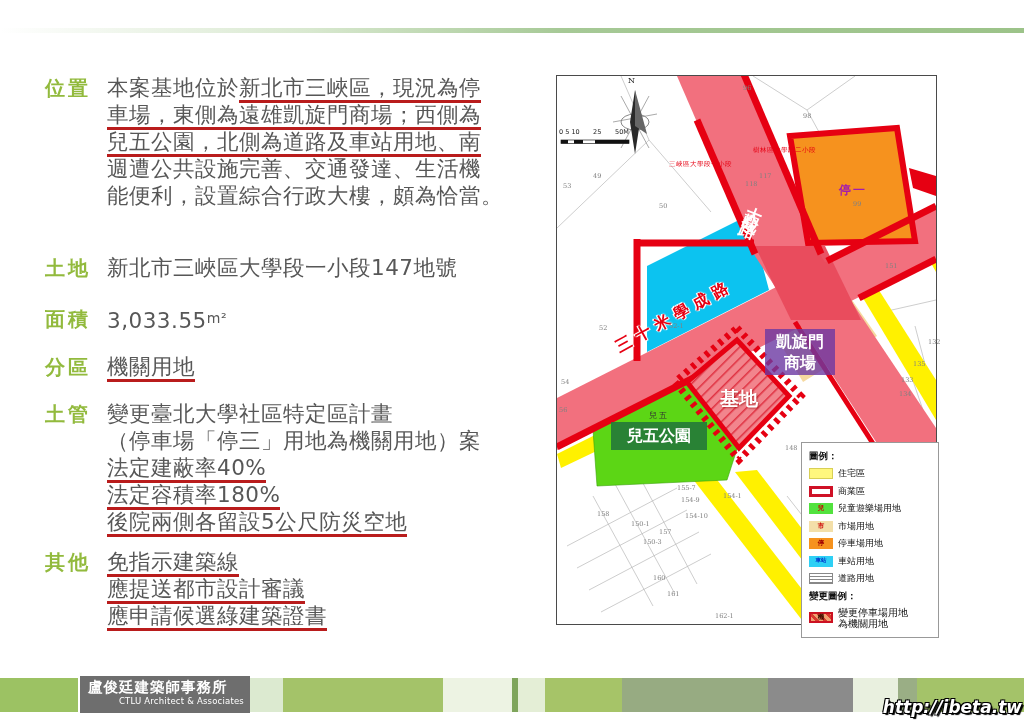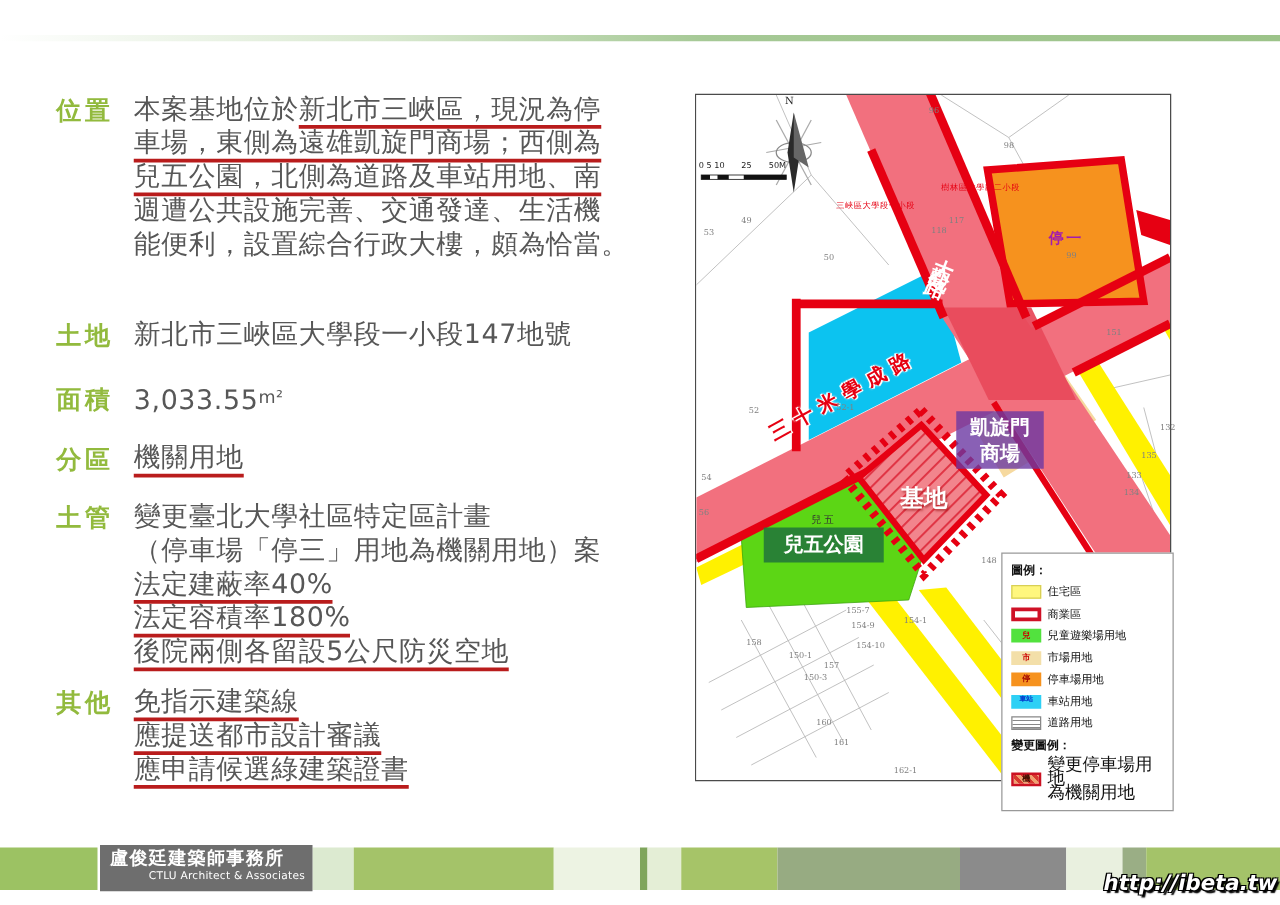--- a/index.html
+++ b/index.html
@@ -48,21 +48,21 @@
   .sw{width:24px;height:11px;margin-right:5px;flex:none;box-sizing:border-box;
       display:flex;align-items:center;justify-content:center;font-size:6.5px;line-height:1;font-weight:bold}
   .sw-res{background:#fff77e;border:1px solid #d8cf55}
   .sw-com{background:#fff;border:3px solid #cf1126}
   .sw-child{background:#52e23e;color:#cc0000}
   .sw-market{background:#f3dfa9;color:#cc0000}
   .sw-parking{background:#f6921e;color:#a00000}
   .sw-station{background:#2ed0f5;color:#0033cc;font-size:5.5px}
   .sw-road{background:repeating-linear-gradient(180deg,#fff 0 2px,#888 2px 3px);border:1px solid #888}
   .sw-change{background:repeating-linear-gradient(45deg,#f0a070 0 3px,#d8382e 3px 6px);border:2px solid #cc1122;color:#401000}
-  .lg-change div{font-size:14px;line-height:11px}
+  .lg-change div{font-size:10px;line-height:11px}
 
   
   .fseg{position:absolute;top:678px;height:34px}
   #firmbox{position:absolute;left:80px;top:676px;width:170px;height:37px;background:#6e6e6e;color:#fff;
      z-index:2;box-sizing:border-box;padding:3px 6px 0 8px}
   #firm-name{font-size:14.5px;font-weight:bold;letter-spacing:1px;line-height:17px}
   #firm-en{font-size:8.5px;text-align:right;letter-spacing:.2px}
   .wm{position:absolute;right:2px;top:697px;font-size:17px;font-weight:bold;font-style:italic;color:#fff;z-index:3;
      text-shadow:-1px -1px 0 #000,1px -1px 0 #000,-1px 1px 0 #000,1px 1px 0 #000,2px 2px 1px #000}
 </style>

